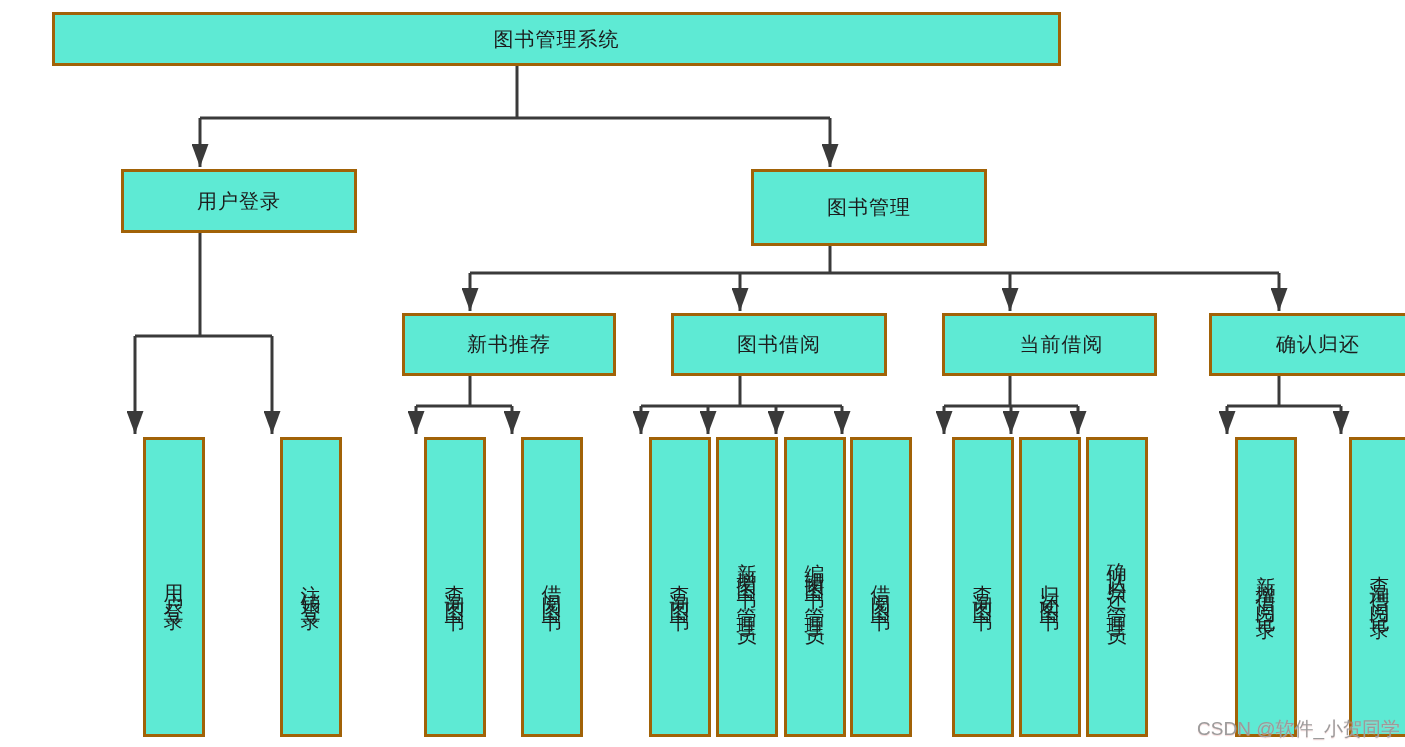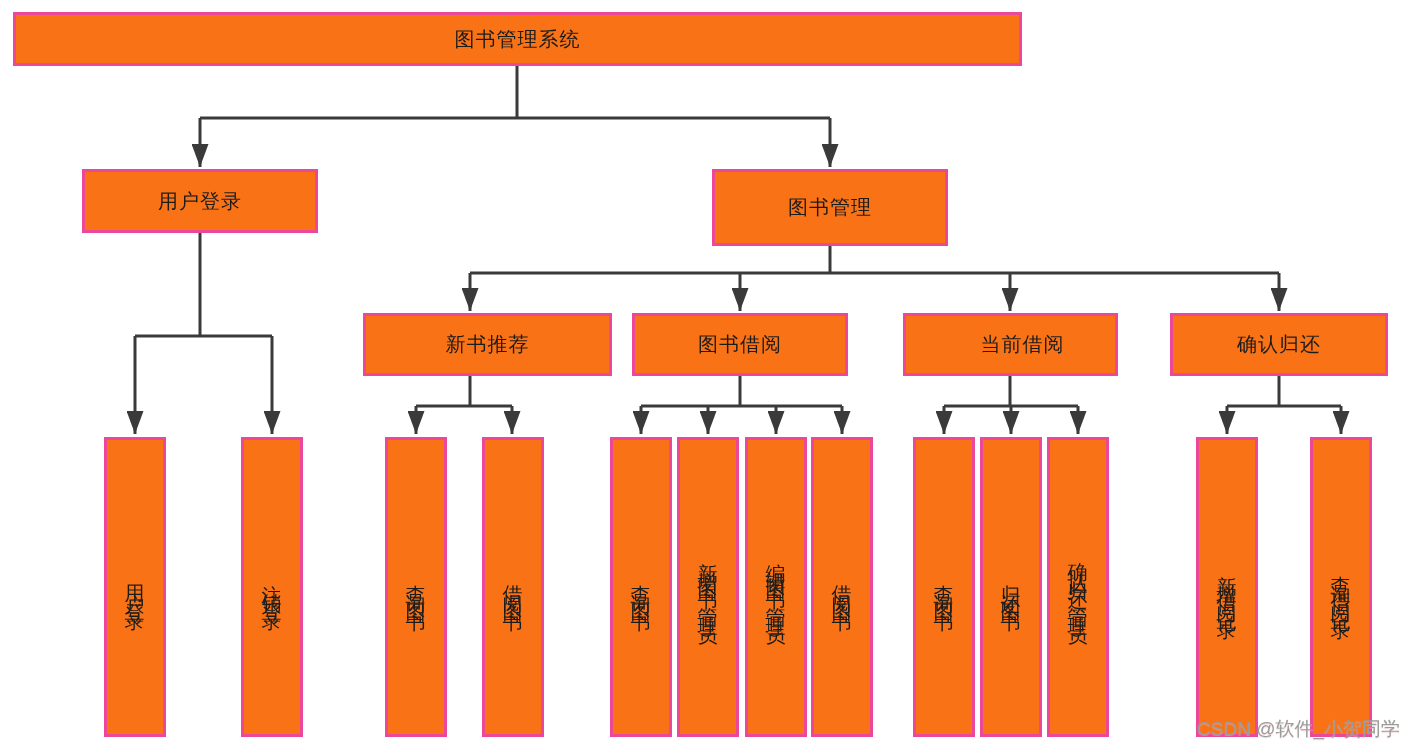--- a/index.html
+++ b/index.html
@@ -17,48 +17,49 @@
   }
   #connectors {
     position: absolute;
     left: 0;
     top: 0;
     z-index: 0;
   }
   .box {
     position: absolute;
     box-sizing: border-box;
-    background: #f97316;
-    border: 3px solid #ec4899;
+    background: #5eead4;
+    border: 3px solid #a16207;
     display: flex;
     align-items: center;
     justify-content: center;
     z-index: 1;
     color: #1c1c1c;
+    margin-left: 39px;
   }
   .hbox {
     font-size: 20px;
     letter-spacing: 1px;
     white-space: nowrap;
   }
   .vbox span {
     writing-mode: vertical-rl;
     text-orientation: mixed;
     font-size: 20px;
     line-height: 1;
     letter-spacing: 9px;
     white-space: nowrap;
   }
   
   .n-root  { left: 13px;  top: 12px;  width: 1009px; height: 54px; }
   
   .n-l2a   { left: 82px;  top: 169px; width: 236px; height: 64px; }
   .n-l2b   { left: 712px; top: 169px; width: 236px; height: 77px; }
   
-  .n-l3a   { left: 363px;  top: 313px; width: 249px; height: 63px; text-align: right; }
+  .n-l3a   { left: 363px;  top: 313px; width: 214px; height: 63px; text-align: right; }
   .n-l3b   { left: 632px;  top: 313px; width: 216px; height: 63px; text-align: center; }
   .n-l3c   { left: 903px;  top: 313px; width: 215px; height: 63px; padding-left: 24px; }
   .n-l3d   { left: 1170px; top: 313px; width: 218px; height: 63px; }
   
   .leaf    { top: 437px; width: 62px; height: 300px; }
   .lf-1  { left: 104px; }
   .lf-2  { left: 241px; }
   .lf-3  { left: 385px; }
   .lf-4  { left: 482px; }
   .lf-5  { left: 610px; }

